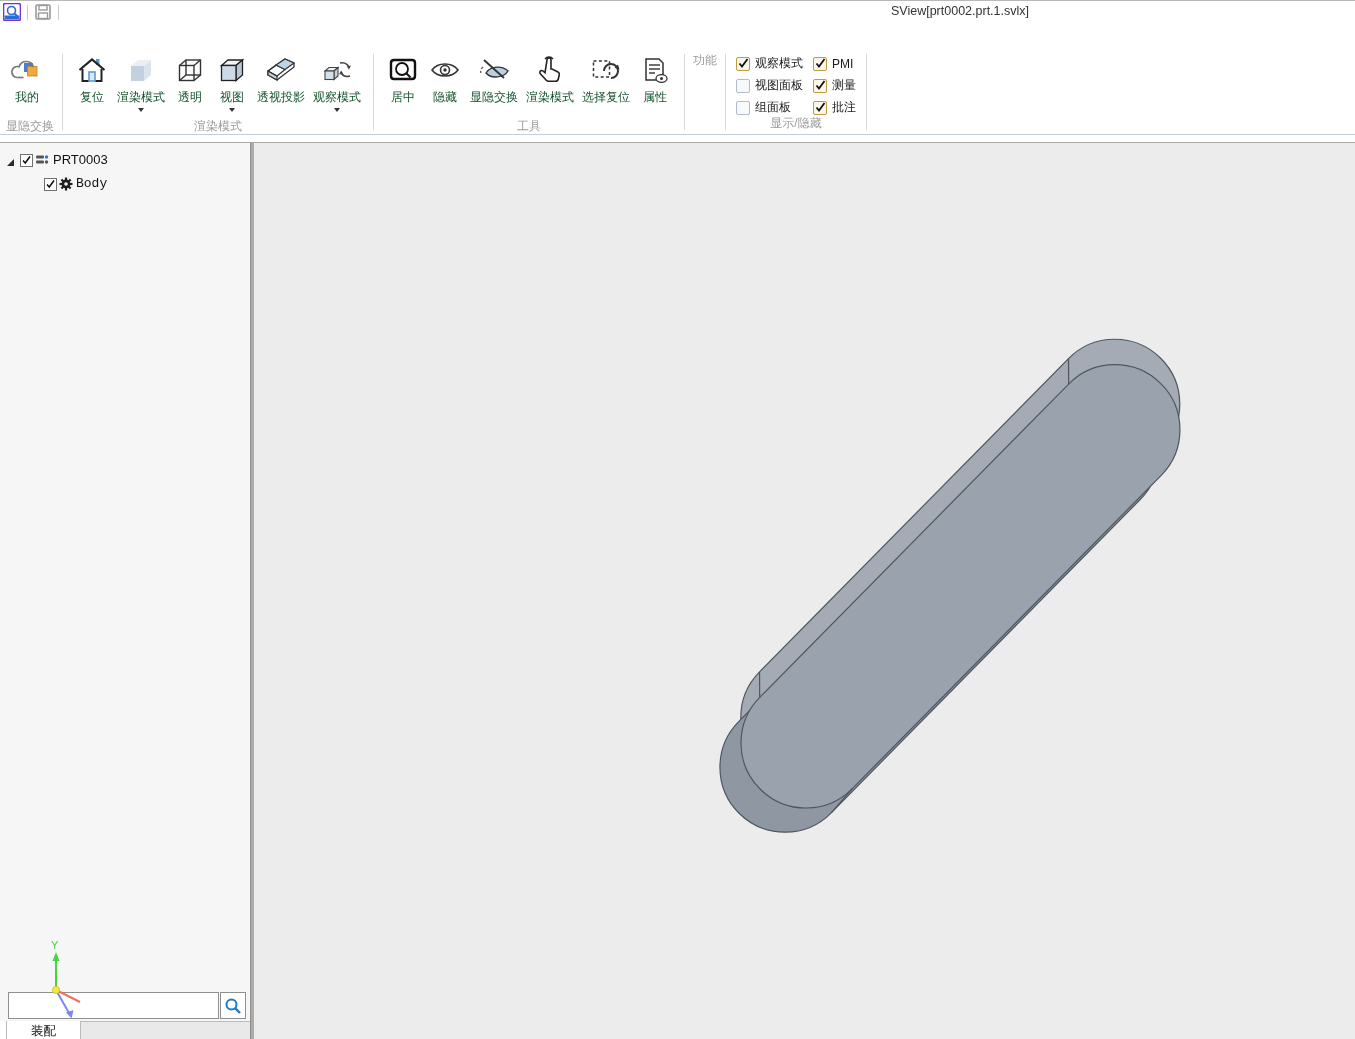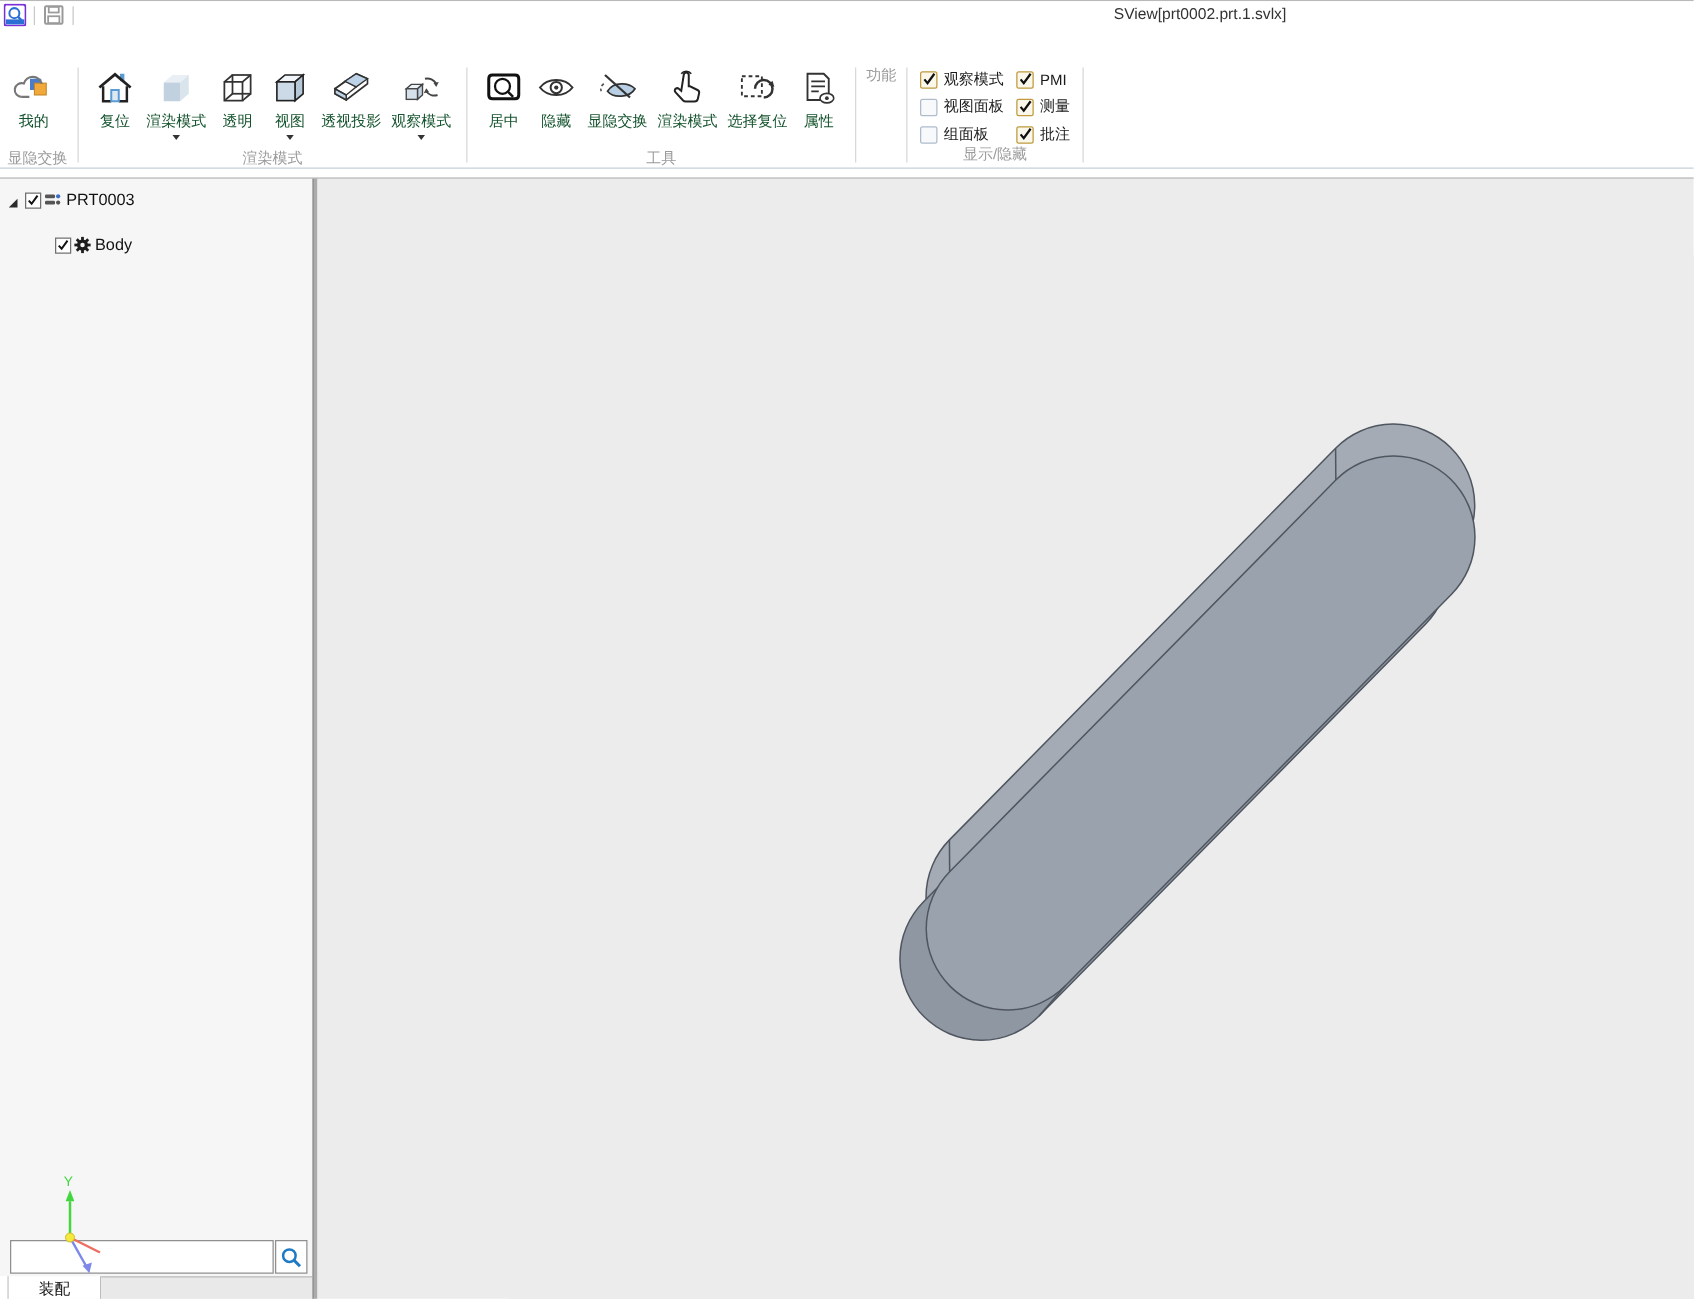--- a/index.html
+++ b/index.html
@@ -343,21 +343,21 @@
         </div>
         <svg width="15" height="14" viewBox="0 0 15 14">
           <rect x="1" y="2.5" width="8" height="3" rx="1" fill="#555"></rect>
           <rect x="1" y="7.5" width="8" height="3" rx="1" fill="#555"></rect>
           <circle cx="11.5" cy="4" r="1.7" fill="#3a6fc4"></circle>
           <circle cx="11.5" cy="9" r="1.7" fill="#555"></circle>
         </svg>
         <span class="tree-label">PRT0003</span>
       </div>
 
-      <div class="tree-row" style="left:44px; top:42px;">
+      <div class="tree-row" style="left:44px; top:30px;font-family:Liberation Mono, monospace;">
         <div class="tree-cb">
           <svg width="11" height="11" viewBox="0 0 11 11" style="position:absolute;left:0;top:0;">
             <polyline points="2,5.5 4.3,8 9,1.5" fill="none" stroke="#111" stroke-width="1.6"></polyline>
           </svg>
         </div>
         <svg width="14" height="14" viewBox="0 0 14 14">
           <g fill="#1d1d1d">
             <rect x="5.9" y="0.5" width="2.2" height="13"></rect>
             <rect x="5.9" y="0.5" width="2.2" height="13" transform="rotate(45 7 7)"></rect>
             <rect x="5.9" y="0.5" width="2.2" height="13" transform="rotate(90 7 7)"></rect>

